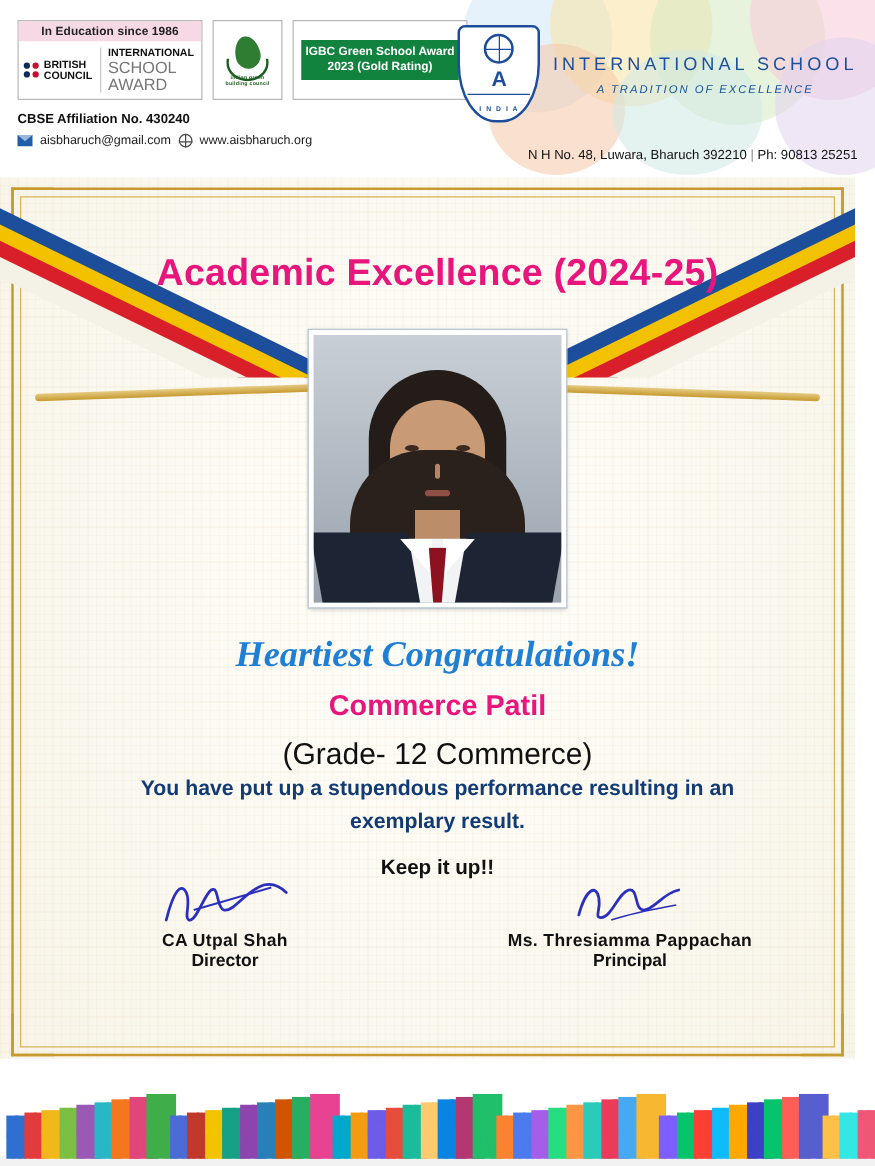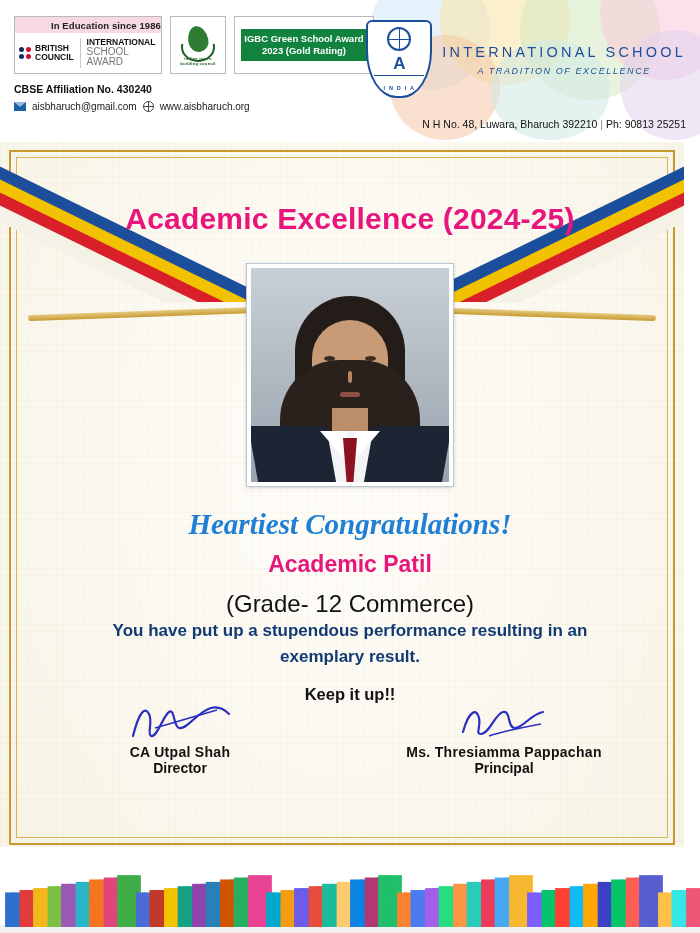--- a/index.html
+++ b/index.html
@@ -53,37 +53,37 @@
   .badge-bc {
     width: 148px;
     border: 1px solid #b9b9b9;
     background: #ffffff;
   }
   .badge-bc-top {
     background: #f6d9e4;
     color: #222;
     font-size: 9.5px;
     font-weight: bold;
-    text-align: right;
+    text-align: center;
     padding: 3px 0 2px;
     letter-spacing: 0.1px;
   }
   .badge-bc-body {
     display: flex;
     align-items: center;
     gap: 4px;
     padding: 5px 4px 5px 4px;
   }
   .bc-dots { display: grid; grid-template-columns: 5px 5px; grid-gap: 2px; }
   .bc-dots span { width: 5px; height: 5px; border-radius: 50%; background: #0f2b5b; display: block; }
   .bc-dots span.r { background: #c8102e; }
   .bc-txt { line-height: 1.05; }
   .bc-txt .b1 { font-size: 8.5px; font-weight: bold; color: #111; }
   .bc-txt .b2 { font-size: 8.5px; font-weight: bold; color: #111; }
-  .bc-txt .b3 { font-size: 10px; color: #777; }
+  .bc-txt .b3 { font-size: 13px; color: #777; }
   .bc-div { width: 1px; background: #c9c9c9; align-self: stretch; margin: 0 2px; }
 
   .badge-green {
     width: 56px;
     border: 1px solid #b9b9b9;
     background: #ffffff;
     display: flex;
     align-items: center;
     justify-content: center;
   }
@@ -654,21 +654,21 @@
         <div class="ph-neck"></div>
         <div class="ph-shirt"></div>
         <div class="ph-blazer-l"></div>
         <div class="ph-blazer-r"></div>
         <div class="ph-collar-l"></div>
         <div class="ph-collar-r"></div>
         <div class="ph-tie"></div>
       </div>
 
       <div class="congrats">Heartiest Congratulations!</div>
-      <div class="recipient">Academic Patil</div>
+      <div class="recipient">Commerce Patil</div>
       <div class="grade">(Grade- 12 Commerce)</div>
       <div class="body-line">You have put up a stupendous performance resulting in an exemplary result.</div>
       <div class="keepitup">Keep it up!!</div>
     </div>
 
     <div class="signs">
       <div class="sign-block">
         <div class="sig-img">
           <svg class="sig-scribble" viewBox="0 0 110 40">
             <path d="M8,34 C14,10 20,4 24,12 C28,20 22,32 26,34 C32,36 38,14 44,10 C50,6 48,24 54,26 C62,28 72,10 86,6 C94,4 100,8 104,12" fill="none" stroke="#2a2fbf" stroke-width="2.2" stroke-linecap="round"></path>

